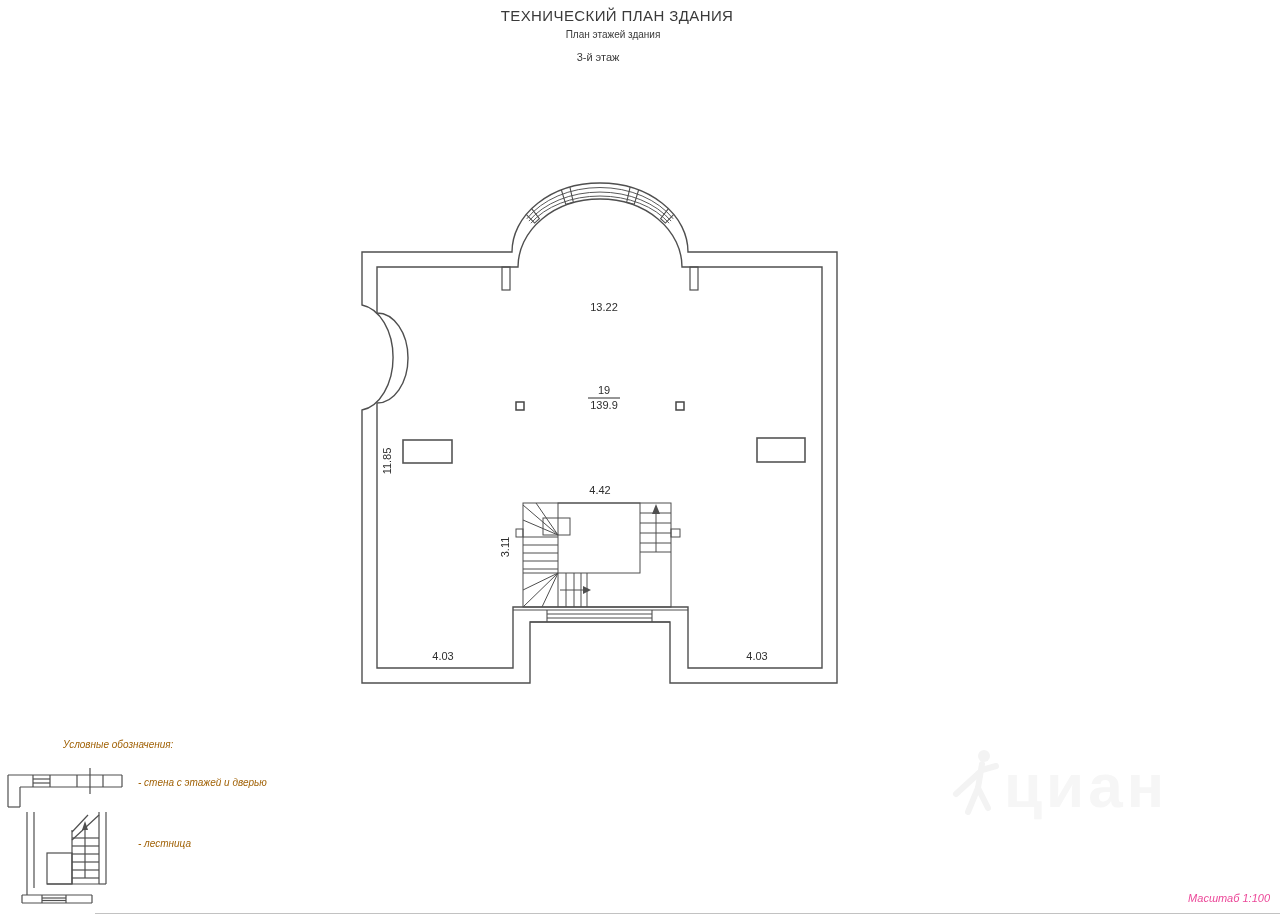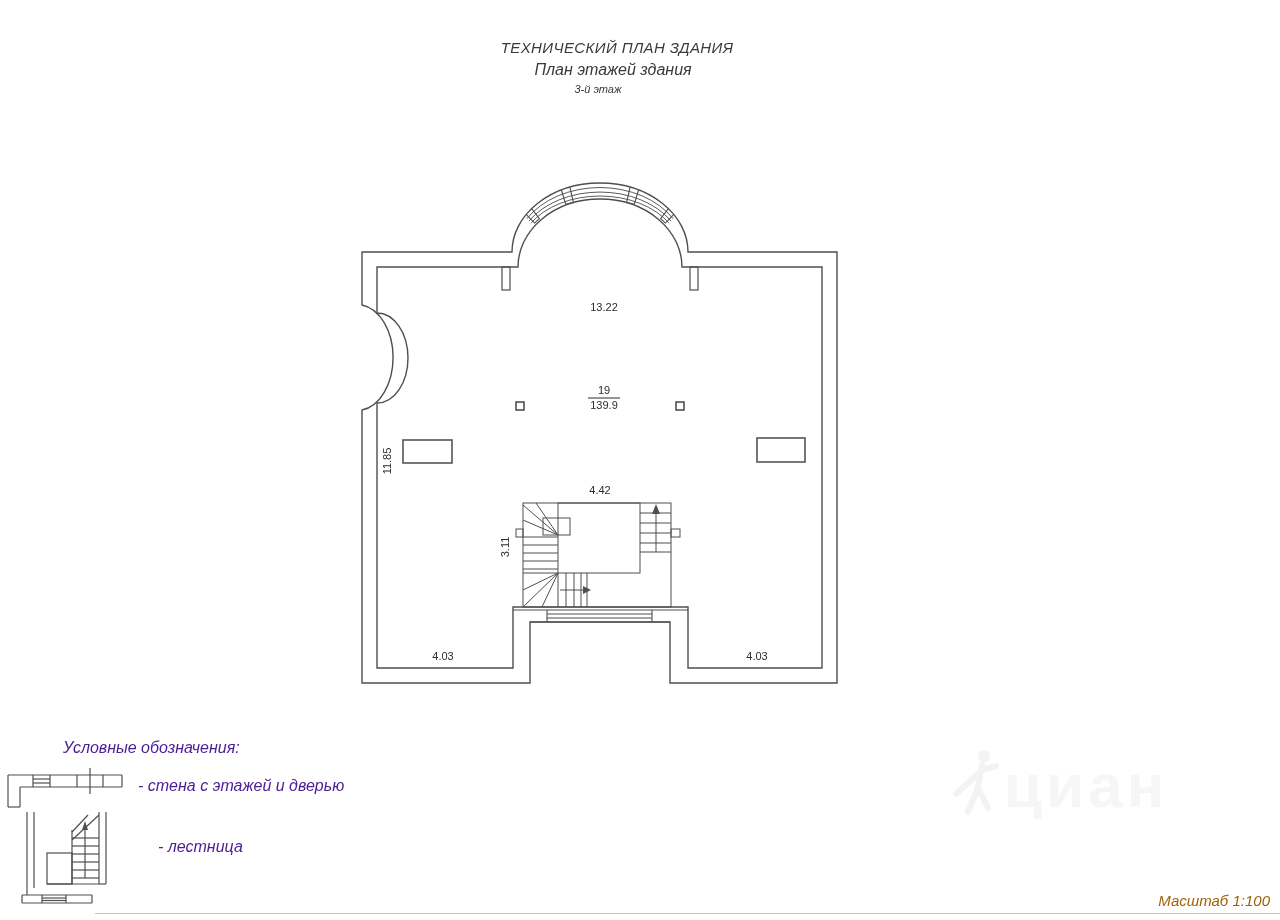--- a/index.html
+++ b/index.html
@@ -6,39 +6,37 @@
   body{
     width:1280px;height:920px;
     background:#ffffff;
     font-family:"Liberation Sans", sans-serif;
     position:relative;
     overflow:hidden;
     color:#2d2d2d;
   }
   .abs{position:absolute;}
   .title-line{
-    font-style:italic;
     color:#3a3a3a;
     white-space:nowrap;
     transform:translateX(-50%);
-    margin-top:32px;
   }
   .t1{font-size:15px;letter-spacing:.4px;}
-  .t2{font-size:16px;}
+  .t2{font-size:10px;}
   .t3{font-size:11px;}
   .legend-text{
     font-style:italic;
-    font-size:16px;
-    color:#4c1d95;
+    font-size:10px;
+    color:#a16207;
     white-space:nowrap;
   }
   .scale-text{
     font-style:italic;
-    font-size:15px;
-    color:#a16207;
+    font-size:11px;
+    color:#ec4899;
     white-space:nowrap;
   }
   .watermark{
     color:#f6f6f6;
     font-weight:bold;
     font-size:62px;
     letter-spacing:4px;
     white-space:nowrap;
     user-select:none;
   }
@@ -231,17 +229,17 @@
     <line x1="92" y1="895" x2="92" y2="903"></line>
     <line x1="42" y1="895" x2="42" y2="903"></line>
     <line x1="66" y1="895" x2="66" y2="903"></line>
     <line x1="42" y1="898" x2="66" y2="898"></line>
     <line x1="42" y1="900.5" x2="66" y2="900.5"></line>
   </g>
 </svg>
 
 <div class="abs legend-text" style="left:63px;top:739px;">Условные обозначения:</div>
 <div class="abs legend-text" style="left:138px;top:777px;">- стена с этажей и дверью</div>
-<div class="abs legend-text" style="left:138px;top:838px;margin-left:20px;">- лестница</div>
+<div class="abs legend-text" style="left:138px;top:838px;">- лестница</div>
 
 <div class="abs scale-text" style="right:10px;top:892px;">Масштаб 1:100</div>
 
 <div class="abs scan-line" style="left:95px;right:0;top:913px;"></div>
 
 </body></html>

